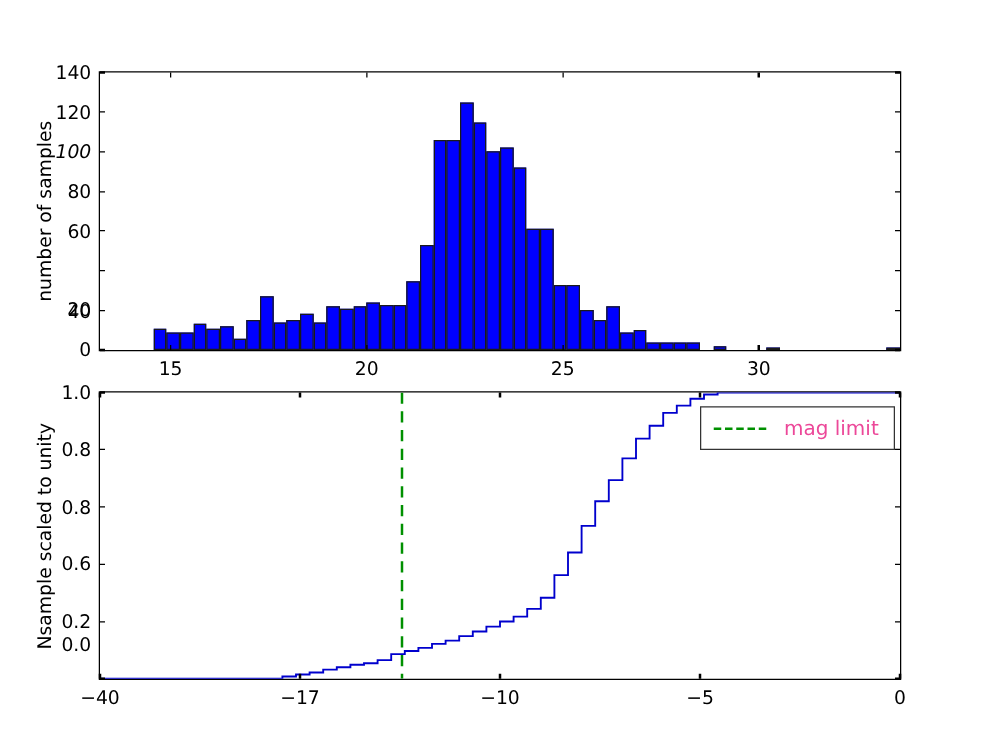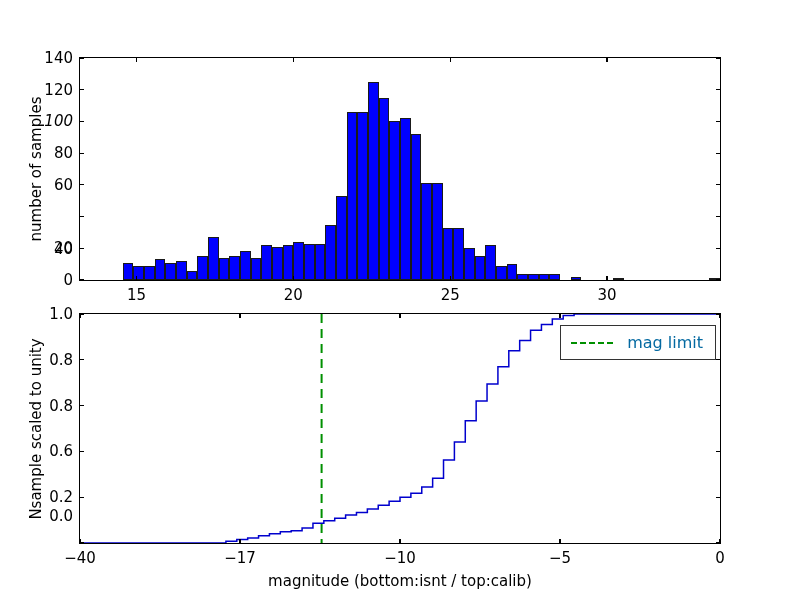--- a/index.html
+++ b/index.html
@@ -111,21 +111,21 @@
     align-items: center;
     gap: 14px;
   }
   .legend-sample {
     width: 42px;
     height: 0;
     border-top: 2px dashed #009000;
   }
   .legend-text {
     font-size: 16px;
-    color: #0369a1;
+    color: #ec4899;
     white-space: nowrap;
   }
   svg.overlay {
     position: absolute;
     left: 0; top: 0;
     overflow: visible;
   }
 </style>
 </head>
 <body>
@@ -262,15 +262,14 @@
       <div class="tick-h" style="left: 716px; top: 405px; width: 4px;"></div>
       <div class="ticklabel y" style="left: 31px; top: 405.6px; width: 42px;">0.8</div>
       <div class="tick-h" style="left: 80px; top: 359.2px; width: 4px;"></div>
       <div class="tick-h" style="left: 716px; top: 359.2px; width: 4px;"></div>
       <div class="ticklabel y" style="left: 31px; top: 359.8px; width: 42px;">0.8</div>
       <div class="tick-h" style="left: 80px; top: 313.4px; width: 4px;"></div>
       <div class="tick-h" style="left: 716px; top: 313.4px; width: 4px;"></div>
       <div class="ticklabel y" style="left: 31px; top: 314px; width: 42px;">1.0</div>
     </div>
   <div class="ylabel" id="bottom-ylabel" style="left: 0px; top: 428.5px; transform: translate(-50%, -50%) rotate(-90deg); margin-left: 36px;">Nsample scaled to unity</div>
-  <div class="xlabel" id="fig-xlabel" style="left: 79px; width: 642px; top: 572px;">magnitude (bottom:isnt / top:calib)</div>
 
 </div>
 
 </body></html>

